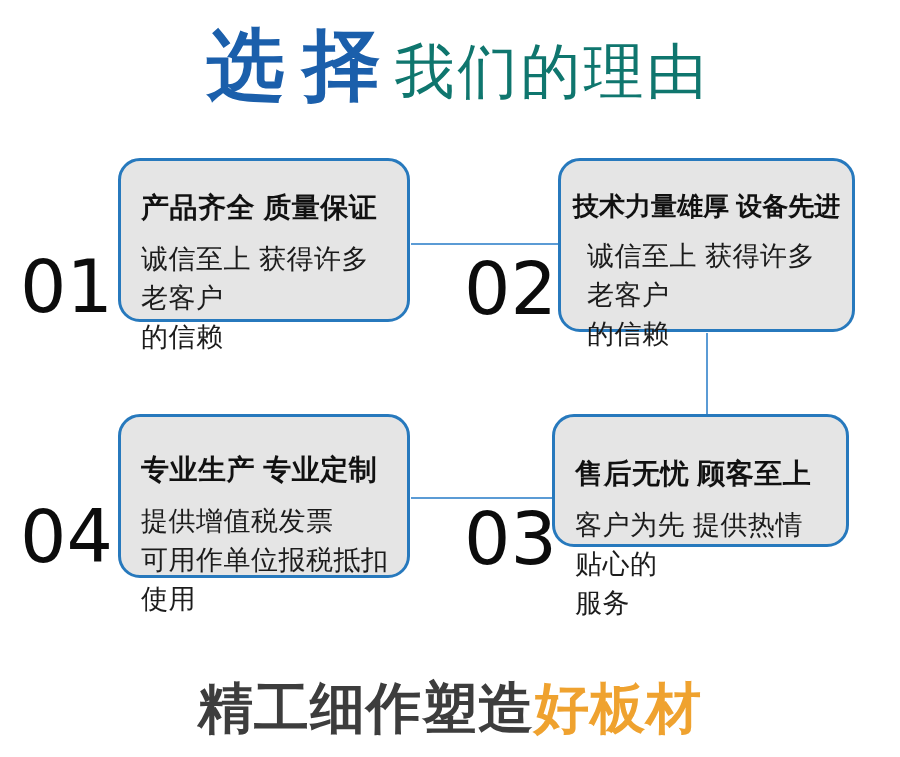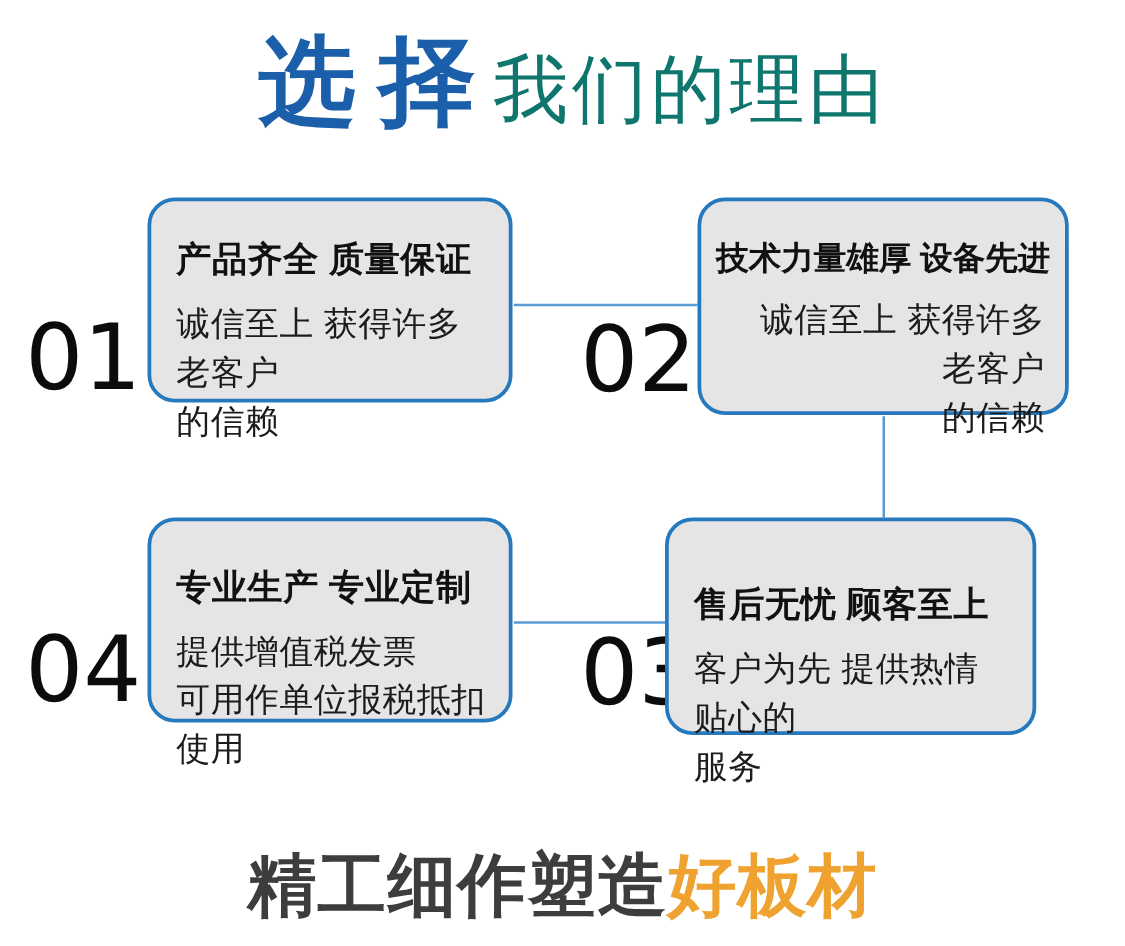--- a/index.html
+++ b/index.html
@@ -48,22 +48,22 @@
   
   .card {
     position: absolute;
     box-sizing: border-box;
     background: #e5e5e5;
     border: 3px solid #2779bd;
     border-radius: 22px;
     padding: 28px 16px 0 20px;
   }
   .card-1 { left: 118px; top: 158px; width: 292px; height: 164px; }
-  .card-2 { left: 558px; top: 158px; width: 297px; height: 174px; padding-left: 12px; text-align: right; }
-  .card-3 { left: 532px; top: 414px; width: 297px; height: 174px; padding-top: 48px; }
+  .card-2 { left: 558px; top: 158px; width: 297px; height: 174px; padding-left: 12px; }
+  .card-3 { left: 552px; top: 414px; width: 297px; height: 133px; padding-top: 38px; }
   .card-4 { left: 118px; top: 414px; width: 292px; height: 164px; padding-top: 34px; }
 
   .card-heading {
     font-size: 28px;
     font-weight: 700;
     color: #111111;
     white-space: nowrap;
     letter-spacing: 0.5px;
   }
   .card-2 .card-heading { font-size: 26px; letter-spacing: 0; }

